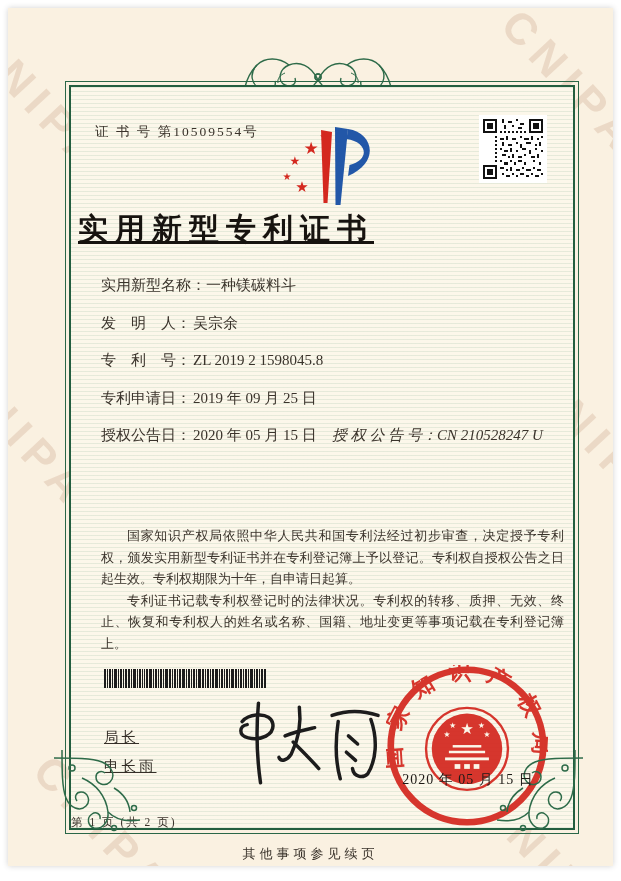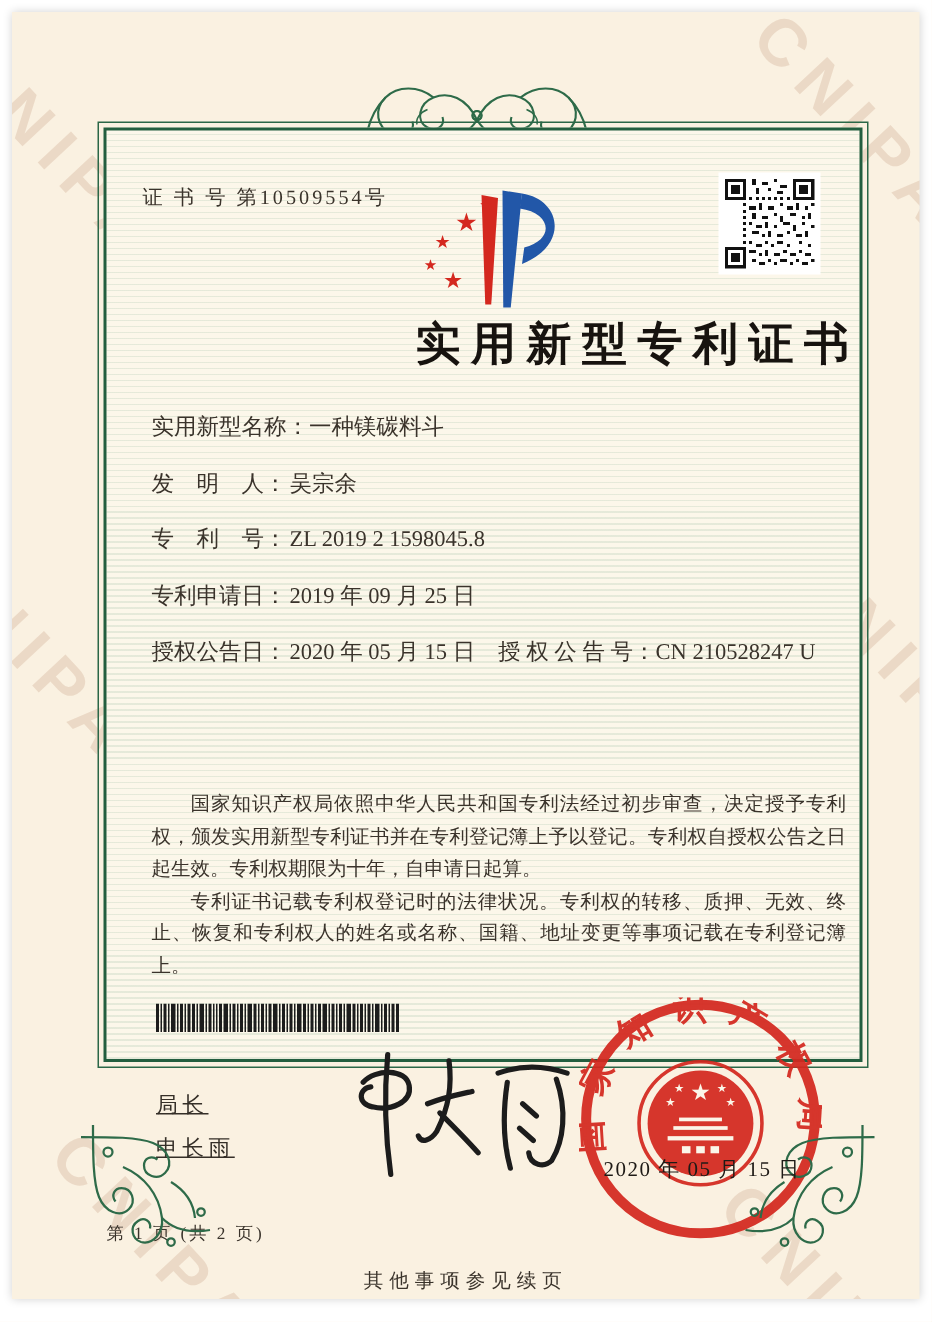--- a/index.html
+++ b/index.html
@@ -14,45 +14,45 @@
   
   .wm { position:absolute; font-family:"Liberation Sans",sans-serif; font-weight:bold;
     font-size:44px; letter-spacing:9px; color:rgba(201,163,135,.30);
     transform:rotate(47deg); transform-origin:left top; white-space:nowrap; pointer-events:none; }
   .wm.faint { color:rgba(201,163,135,.17); }
   .wm1{left:-12px;top:12px;} .wm2{left:520px;top:-8px;} .wm3{left:-30px;top:345px;}
   .wm4{left:548px;top:352px;} .wm5{left:52px;top:738px;} .wm6{left:498px;top:772px;}
   .wm7{left:205px;top:88px;} .wm8{left:352px;top:262px;} .wm9{left:268px;top:498px;}
 
   
-  .frame { position:absolute; left:57px; top:73px; width:514px; height:631px;
+  .frame { position:absolute; left:57px; top:73px; width:514px; height:753px;
     border:1.2px solid #2a6747; padding:3px; }
   .frame-inner { position:relative; width:100%; height:100%;
     border:2.6px solid #235e3f; background:#fcf7ea;
     background-image:repeating-linear-gradient(0deg,
       rgba(140,180,152,.20) 0px, rgba(140,180,152,.20) 1px,
       rgba(0,0,0,0) 1px, rgba(0,0,0,0) 4px); }
 
   .orn { position:absolute; pointer-events:none; }
   .crest { left:234px; top:47px; width:152px; height:50px; }
   .cornerL { left:44px; top:740px; width:96px; height:96px; }
   .cornerR { left:481px; top:740px; width:96px; height:96px; transform:scaleX(-1); }
 
   
   .cert-no { position:absolute; left:24px; top:36px; font-size:13.5px;
     letter-spacing:2px; color:#3a332b; }
   .qr { position:absolute; right:26px; top:28px; width:68px; height:68px; background:#fff; padding:4px; }
   .logo { position:absolute; left:206px; top:36px; width:100px; height:86px; }
-  .title { position:absolute; left:0; right:0; top:122px; text-align:right;
-    font-size:30px; font-weight:bold; letter-spacing:7px; color:#17130f; text-indent:7px; }
+  .title { position:absolute; left:0; right:16px; top:122px; text-align:left;
+    font-size:30px; font-weight:bold; letter-spacing:7px; color:#17130f; text-indent:7px;text-decoration:underline; }
 
   .fields { position:absolute; left:30px; right:24px; top:188px; font-size:15px; color:#3a332b; }
   .frow { position:relative; height:37.6px; line-height:20px; white-space:nowrap; }
   .lbl { display:inline-block; min-width:92px; }
-  .pair2 { position:absolute; left:231px; top:0; }
+  .pair2 { position:absolute; left:231px; top:0;font-style:italic; }
 
   .bodytext { position:absolute; left:30px; right:9px; top:438px; font-size:13px;
     line-height:21.6px; color:#3a332b; text-align:justify; }
   .bodytext p { text-indent:2em; }
 
   .barcode { position:absolute; left:33px; top:582px; width:162px; height:19px; }
 
   .sig-block { position:absolute; left:33px; top:636px; font-size:14.5px;
     letter-spacing:3px; color:#352f28; line-height:29px;text-decoration:underline; }
   .sig-script { position:absolute; left:128px; top:610px; width:215px; height:92px; }

